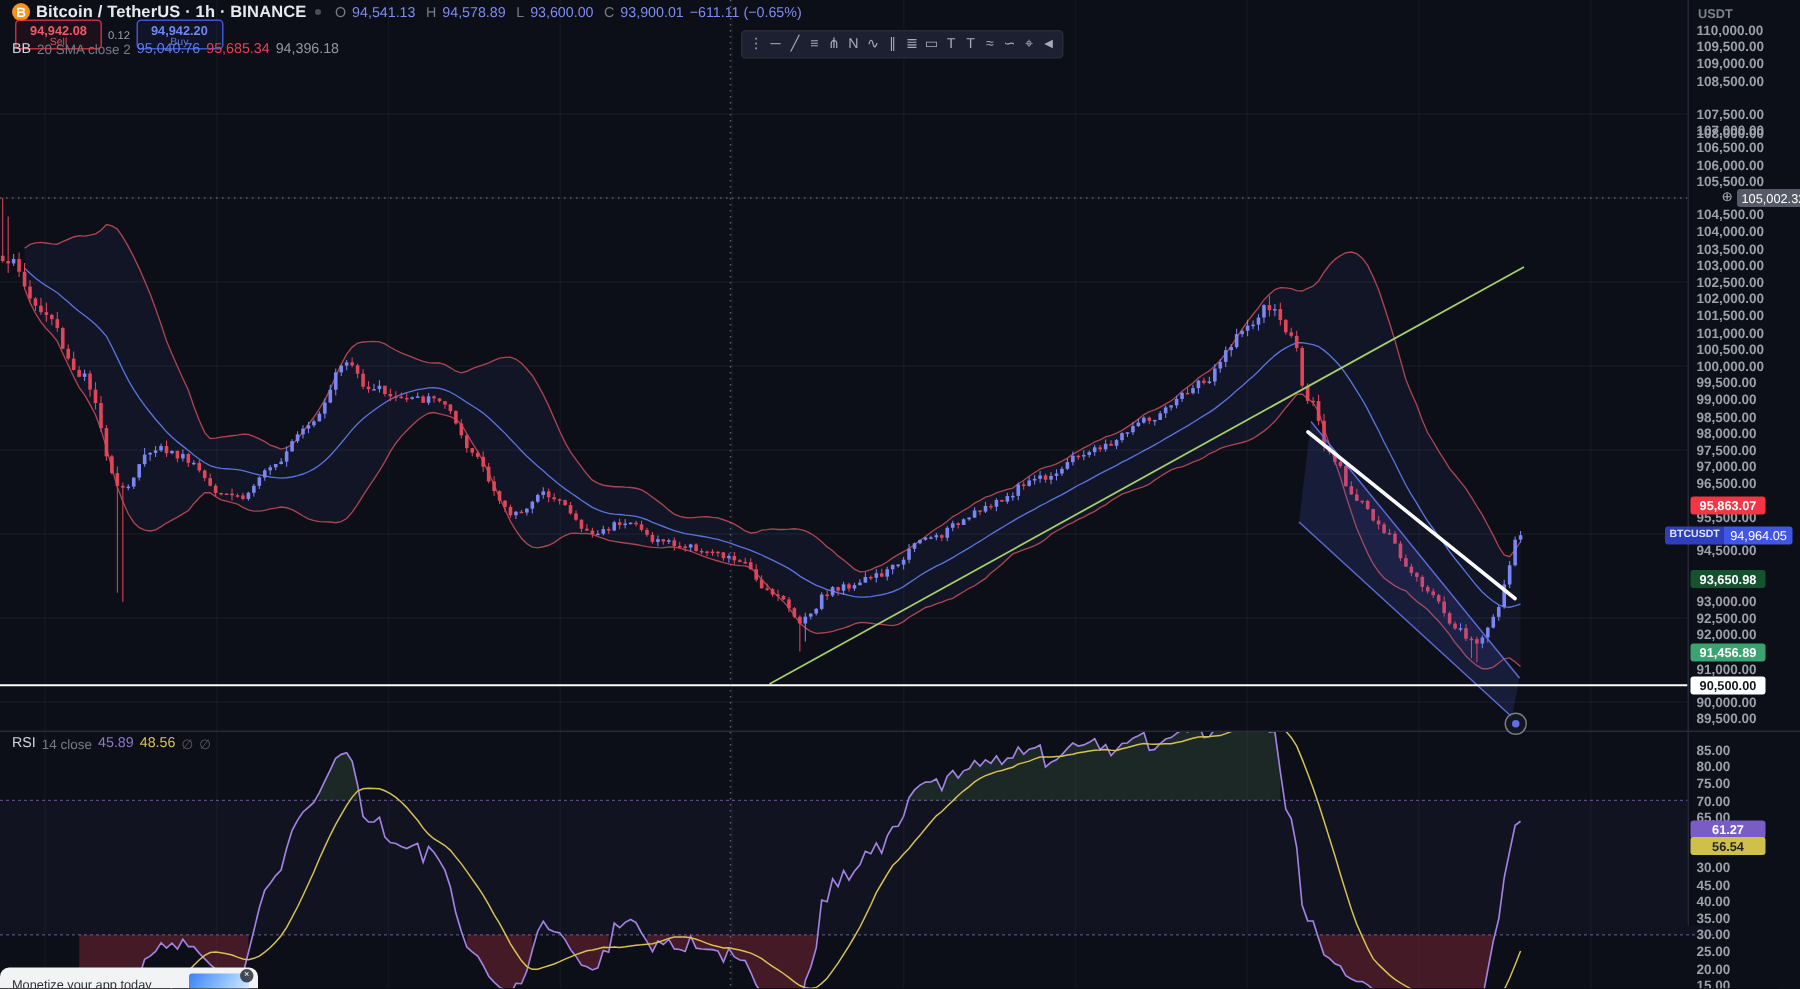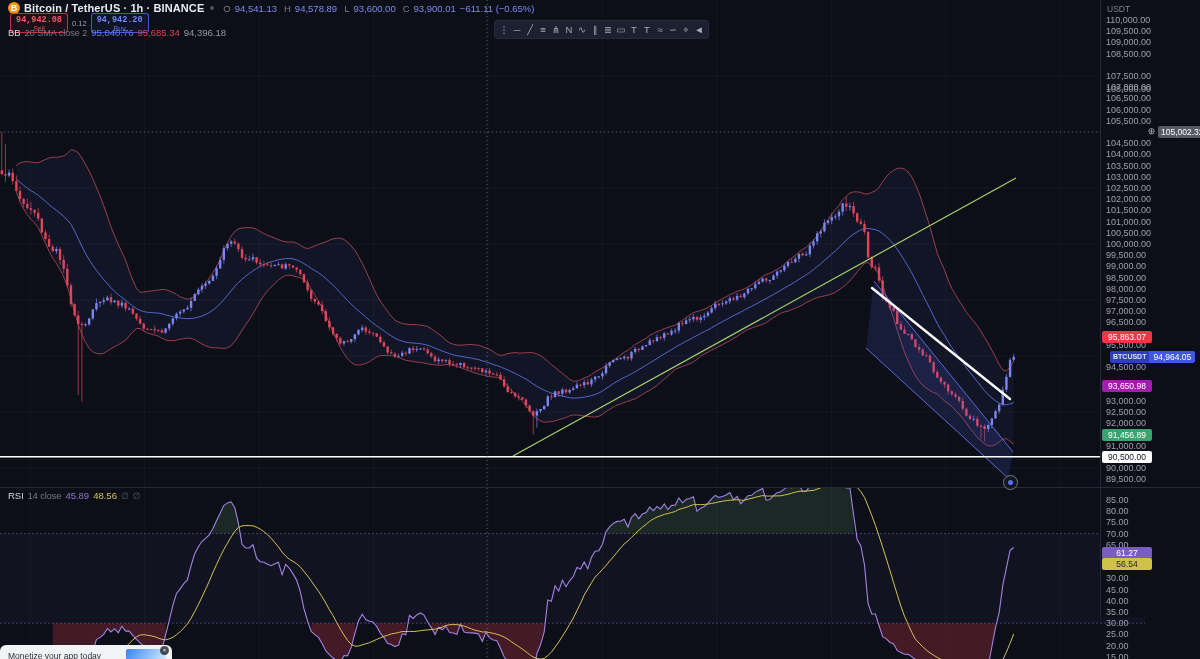--- a/index.html
+++ b/index.html
@@ -1,20 +1,20 @@
 <!DOCTYPE html>
 <html><head>
 <meta charset="utf-8">
 <style>
   html,body{margin:0;padding:0;background:#07090f;}
   #root{position:relative;width:1200px;height:659px;background:#0c0f17;overflow:hidden;
         font-family:"Liberation Sans",sans-serif;color:#b2b5be;-webkit-font-smoothing:antialiased;}
   #chart{position:absolute;left:0;top:0;}
   
-  #axis{position:absolute;left:1100px;top:0;width:55px;height:617px;border-left:1px solid #232838;background:#0c0f17;}
+  #axis{position:absolute;left:1125px;top:0;width:55px;height:617px;border-left:1px solid #232838;background:#0c0f17;font-weight:bold;}
   .tick{position:absolute;left:5px;font-size:9px;color:#9ba0ab;white-space:nowrap;}
   .plabel{position:absolute;left:1px;width:50px;text-align:center;font-size:8.5px;line-height:12px;
           border-radius:2px;color:#fff;white-space:nowrap;}
   .axis-cur{position:absolute;top:4px;left:6px;font-size:8.5px;color:#7c8190;}
   .curwrap{position:absolute;display:flex;align-items:center;z-index:5;}
   .curpill{background:#2f3ebd;color:#dfe4ff;font-size:7px;line-height:12px;padding:0 3px;border-radius:2px 0 0 2px;font-weight:bold;}
   .curprice{background:#4156e3;color:#fff;font-size:8.5px;line-height:12px;padding:0 4px;border-radius:0 2px 2px 0;}
   .alertwrap{position:absolute;display:flex;align-items:center;gap:1px;z-index:4;}
   .alerticon{width:11px;height:11px;border-radius:50%;color:#aab0bc;font-size:9px;line-height:11px;text-align:center;}
   .alertbox{background:#565a66;color:#fff;font-size:8.5px;line-height:12px;padding:0 3px;border-radius:2px;}
@@ -30,21 +30,21 @@
   #bbrow{left:8px;top:27px;}
   #rsirow{left:8px;top:490px;z-index:6;}
   .iname{font-size:9.5px;color:#d1d4dc;}
   .iparam{font-size:9px;color:#787b86;}
   .nullv{font-size:9px;color:#565b66;}
   
   #trade{position:absolute;left:10px;top:13px;display:flex;align-items:center;gap:3px;z-index:6;}
   .tbox{width:56px;height:18px;border-radius:3px;text-align:center;cursor:pointer;}
   .tbox.sell{border:1px solid rgba(242,54,69,.8);background:rgba(242,54,69,.07);}
   .tbox.buy{border:1px solid rgba(74,105,247,.8);background:rgba(74,105,247,.07);}
-  .tprice{font-size:8.5px;font-weight:bold;line-height:10px;margin-top:1px;font-family:Liberation Mono, monospace;}
+  .tprice{font-size:8.5px;font-weight:bold;line-height:10px;margin-top:1px;}
   .tlabel{font-size:7px;line-height:7px;opacity:.85;}
   .sell .tprice,.sell .tlabel{color:#f25a66;}
   .buy .tprice,.buy .tlabel{color:#6f87f7;}
   .spread{font-size:7.5px;color:#9ba0ab;padding:0 1px;}
   
   #toolbar{position:absolute;left:494px;top:20px;height:17px;background:#1c2030;border:1px solid #262b3a;
            border-radius:3px;display:flex;align-items:center;padding:0 3px;gap:1px;z-index:7;}
   .tool{width:12px;height:13px;font-size:9.5px;line-height:13px;color:#a6abb8;text-align:center;cursor:pointer;border-radius:2px;}
   
   #sep{position:absolute;left:0;top:487px;width:1200px;height:1px;background:#262b3a;z-index:3;}
@@ -723,21 +723,21 @@
       <div class="tick" style="top: 539.8px;">65.00</div>
       <div class="tick" style="top: 573.4px;">30.00</div>
       <div class="tick" style="top: 584.6px;">45.00</div>
       <div class="tick" style="top: 595.8px;">40.00</div>
       <div class="tick" style="top: 607px;">35.00</div>
       <div class="tick" style="top: 618.2px;">30.00</div>
       <div class="tick" style="top: 629.4px;">25.00</div>
       <div class="tick" style="top: 640.6px;">20.00</div>
       <div class="tick" style="top: 651.8px;">15.00</div>
       <div class="plabel" style="top: 330.667px; background: rgb(242, 54, 69); color: rgb(255, 255, 255);">95,863.07</div>
-      <div class="plabel" style="top: 380.218px; background: #a21caf; color: rgb(255, 255, 255);">93,650.98</div>
+      <div class="plabel" style="top: 380.218px; background: #14532d; color: rgb(255, 255, 255);">93,650.98</div>
       <div class="plabel" style="top: 429.366px; background: rgb(58, 163, 111); color: rgb(255, 255, 255);">91,456.89</div>
       <div class="plabel" style="top: 450.8px; background: rgb(255, 255, 255); color: rgb(19, 23, 34);">90,500.00</div>
       <div class="plabel" style="top: 547.155px; background: rgb(122, 92, 197); color: rgb(255, 255, 255);">61.27</div>
       <div class="plabel" style="top: 557.75px; background: rgb(207, 192, 74); color: rgb(30, 34, 45);">56.54</div>
     </div>
 
   <div id="sep"></div>
 
   <div class="lrow" id="row1">
     <span class="btclogo">B</span>

